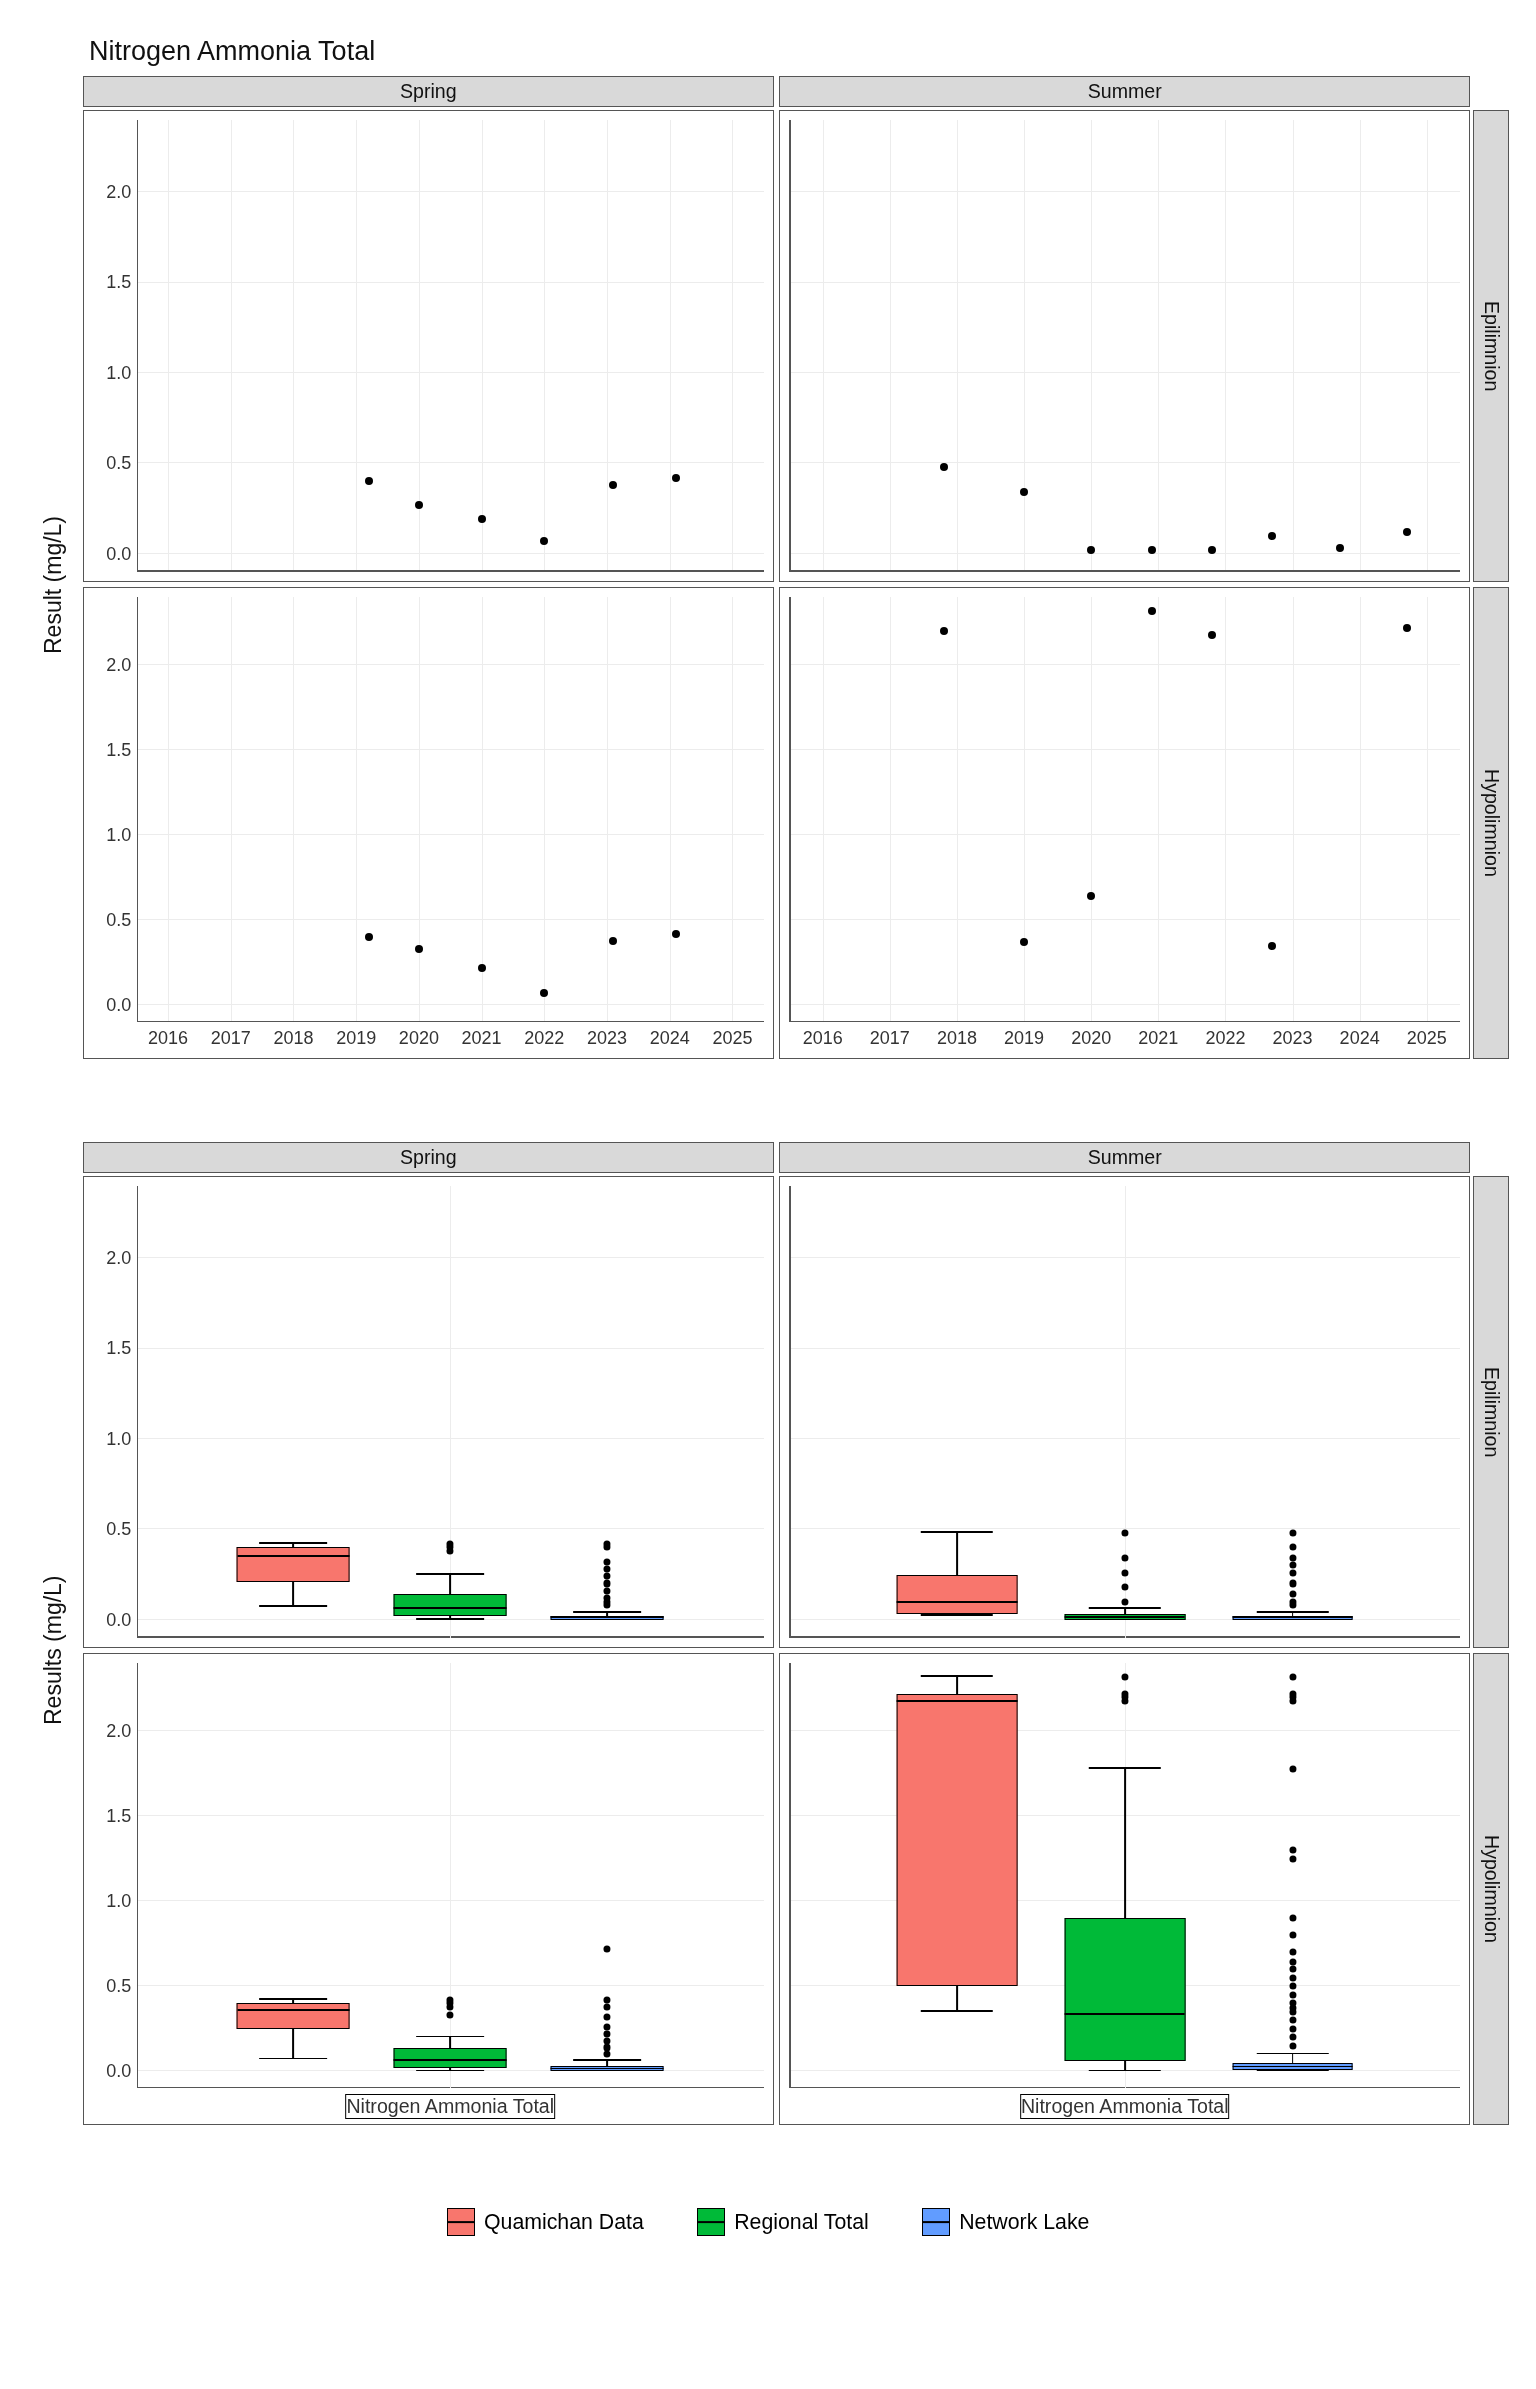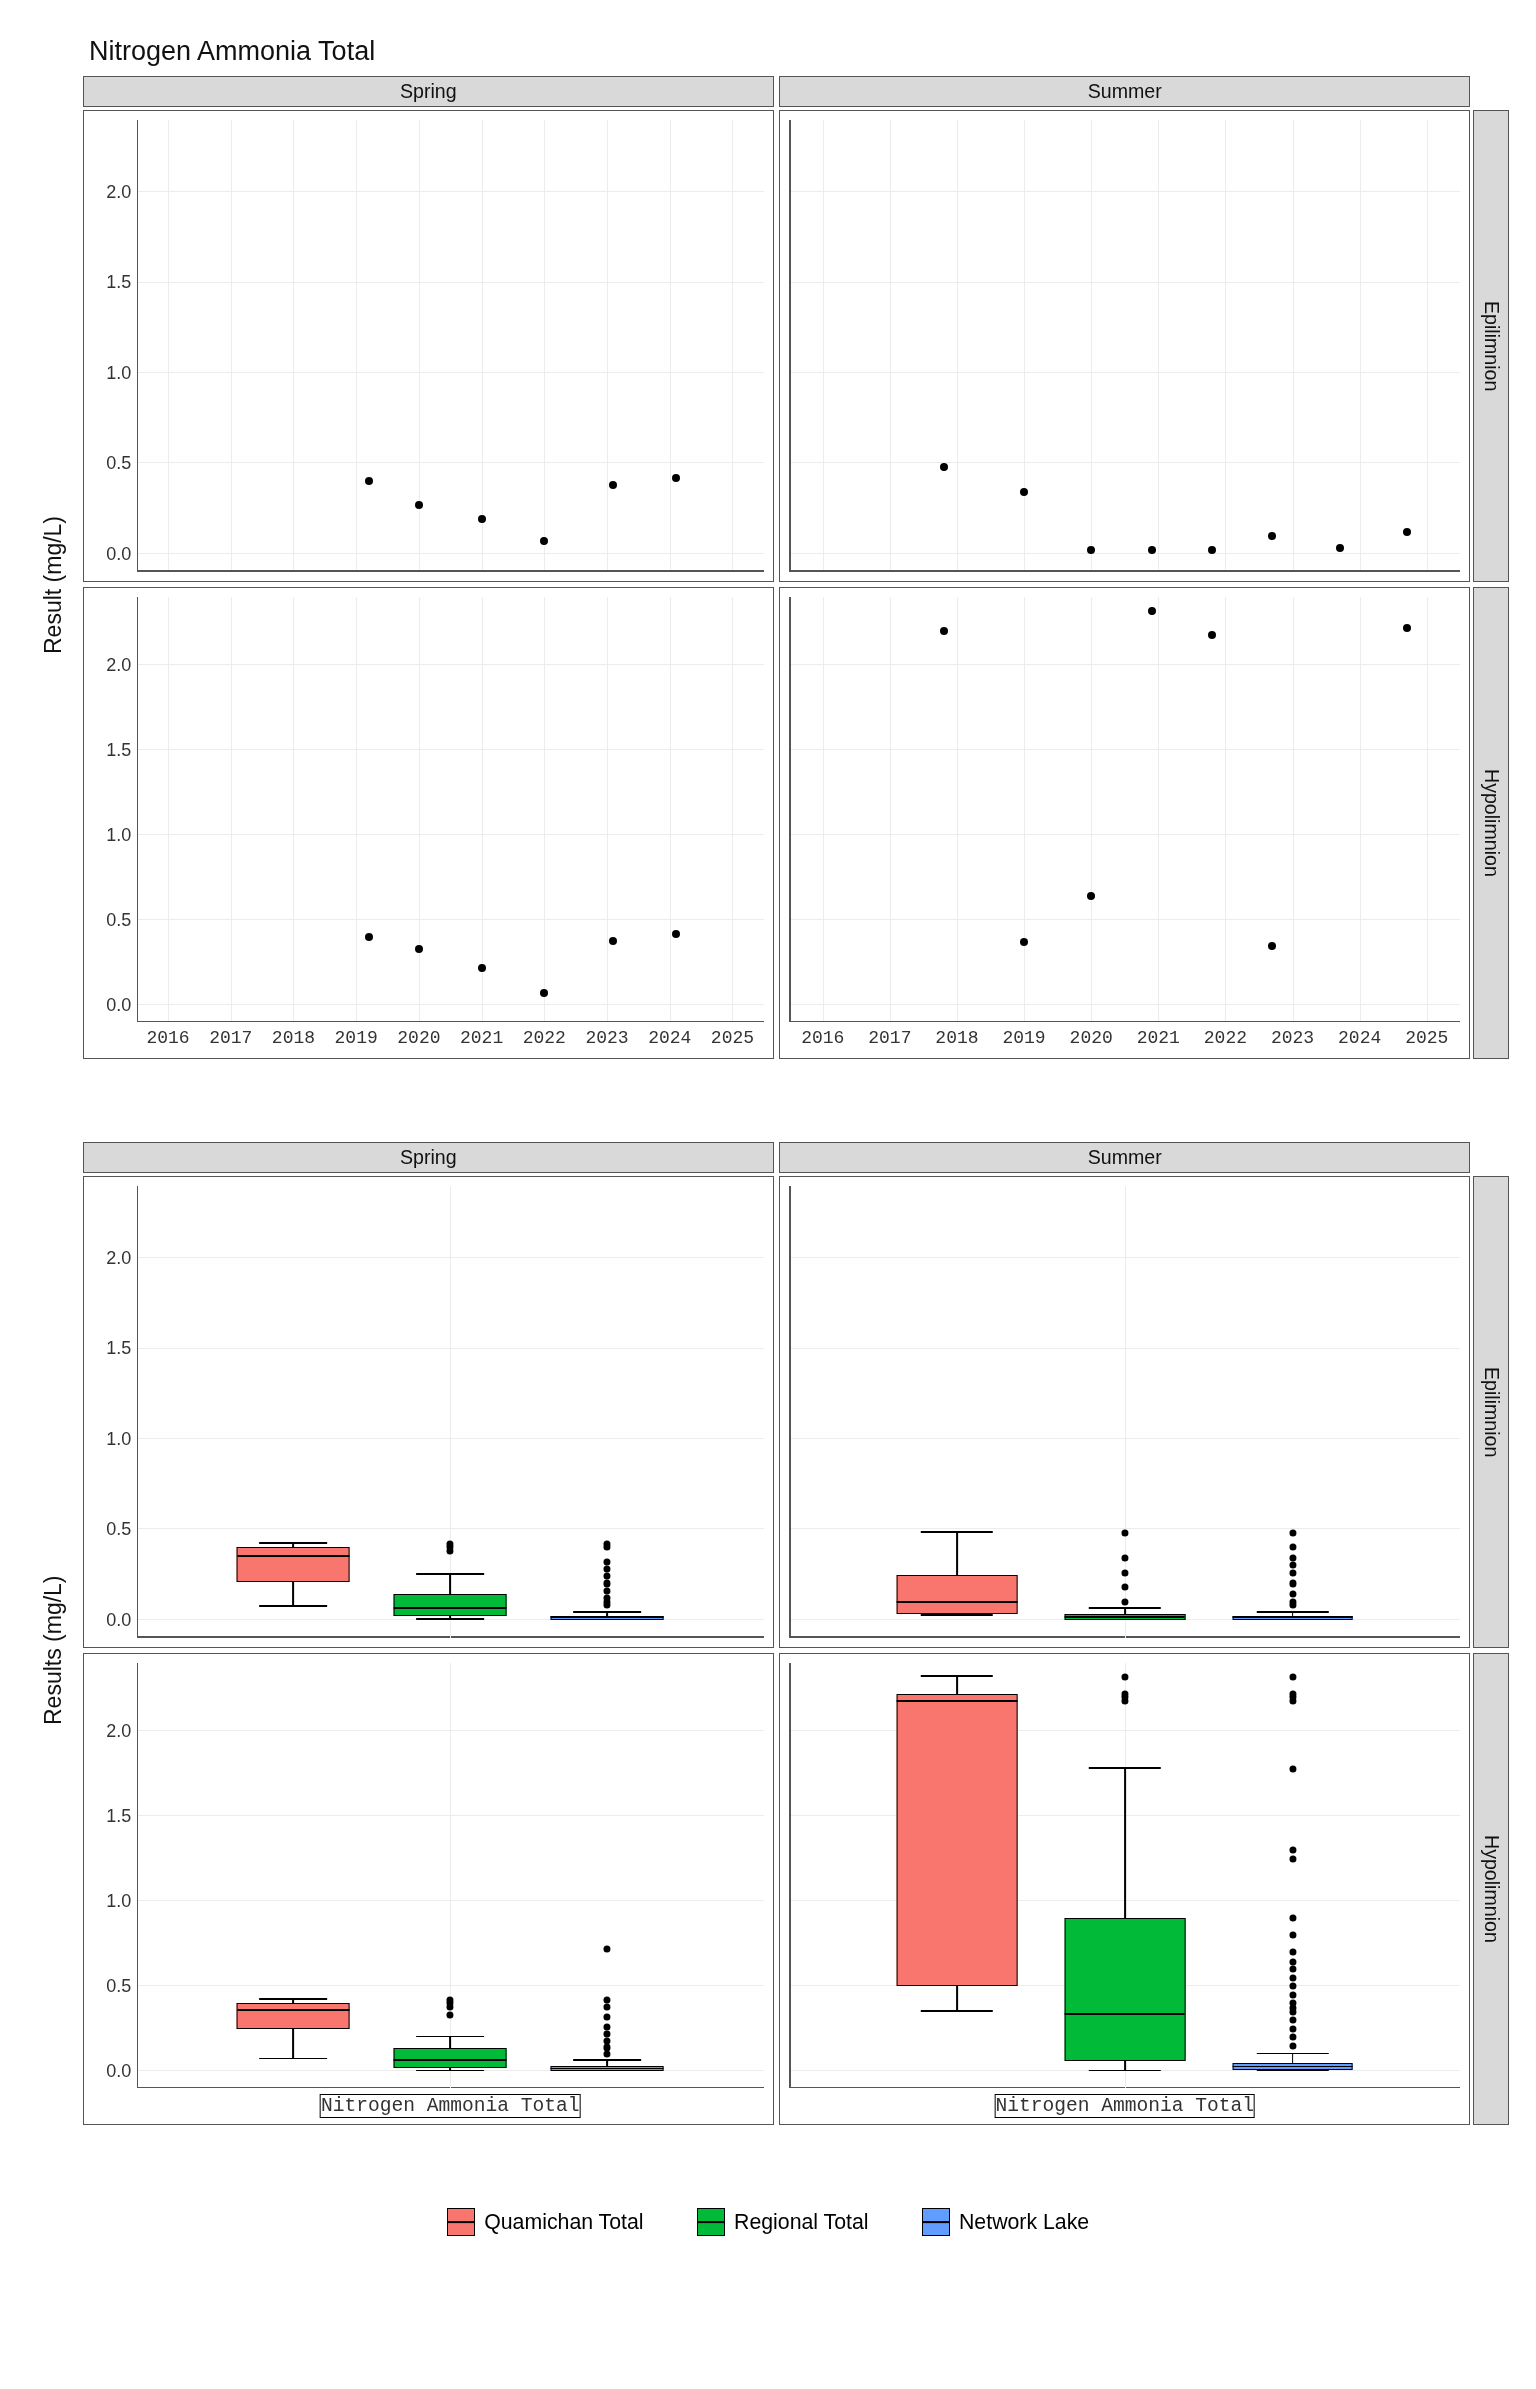--- a/index.html
+++ b/index.html
@@ -50,21 +50,21 @@
   .panel-inner {
     position: absolute; left: 53px; right: 9px; top: 9px; bottom: 36px;
     background: #fff;
   }
   .panel-inner.nottom { bottom: 9px; }
   .panel-inner.noleft { left: 9px; }
   .grid-h, .grid-v { position:absolute; background:#ececec; }
   .grid-h { left:0; right:0; height:0.9px; }
   .grid-v { top:0; bottom:0; width:0.9px; }
   .ytick { position:absolute; right: calc(100% + 5.3px); transform: translateY(50%); font-size:18px; color:#333; white-space:nowrap;}
-  .xtick { position:absolute; top: calc(100% + 5.3px); transform: translateX(-50%); font-size:18px; color:#333; white-space:nowrap;font-family:Liberation Mono, monospace;}
+  .xtick { position:absolute; top: calc(100% + 5.3px); transform: translateX(-50%); font-size:18px; color:#333; white-space:nowrap;}
   .xtick.box { font-size:19.6px; }
   .pt { position:absolute; width:8px; height:8px; border-radius:50%; background:#000; transform:translate(-50%,50%);}
   .axis-line-x {position:absolute;left:0;right:0;bottom:0;height:1.8px;background:#555;}
   .axis-line-y {position:absolute;left:0;top:0;bottom:0;width:1.8px;background:#555;}
 
   
   .box { position:absolute; border:1.3px solid #000; transform:translateX(-50%);}
   .median { position:absolute; left:-0.9px; right:-0.9px; height:1.8px; background:#000;}
   .whisker { position:absolute; width:1.8px; background:#000; left:50%; transform:translateX(-50%);}
   .cap { position:absolute; height:1.8px; background:#000; left:50%; transform:translateX(-50%);}
@@ -459,21 +459,21 @@
       </div>
     <div class="row-strip" style="grid-column:4;grid-row:3">Hypolimnion</div>
 
     <div style="grid-column:4;grid-row:4"></div>
   </div>
 </div>
 
 <div class="legend">
   <div class="legend-item">
     <div class="legend-key" id="lk0" style="background: rgb(248, 118, 109);"></div>
-    <span>Quamichan Total</span>
+    <span>Quamichan Data</span>
   </div>
   <div class="legend-item">
     <div class="legend-key" id="lk1" style="background: rgb(0, 186, 56);"></div>
     <span>Regional Total</span>
   </div>
   <div class="legend-item">
     <div class="legend-key" id="lk2" style="background: rgb(97, 156, 255);"></div>
     <span>Network Lake</span>
   </div>
 </div>

